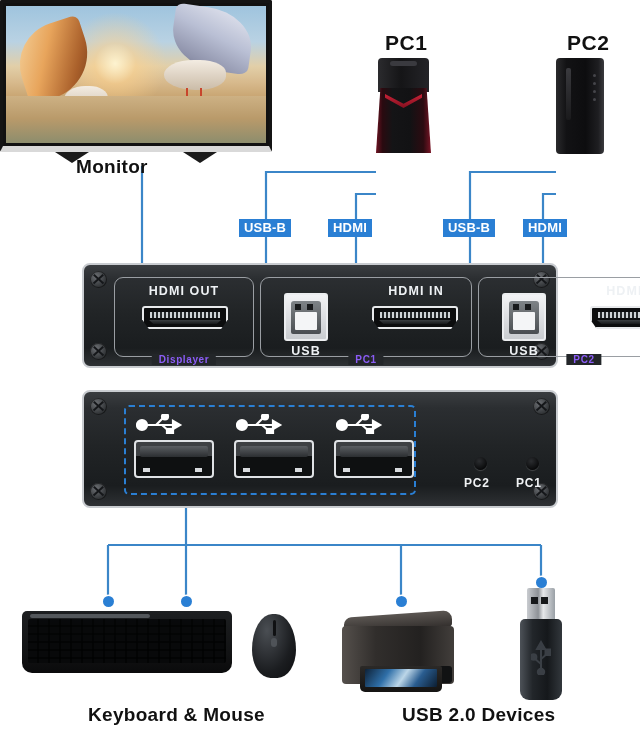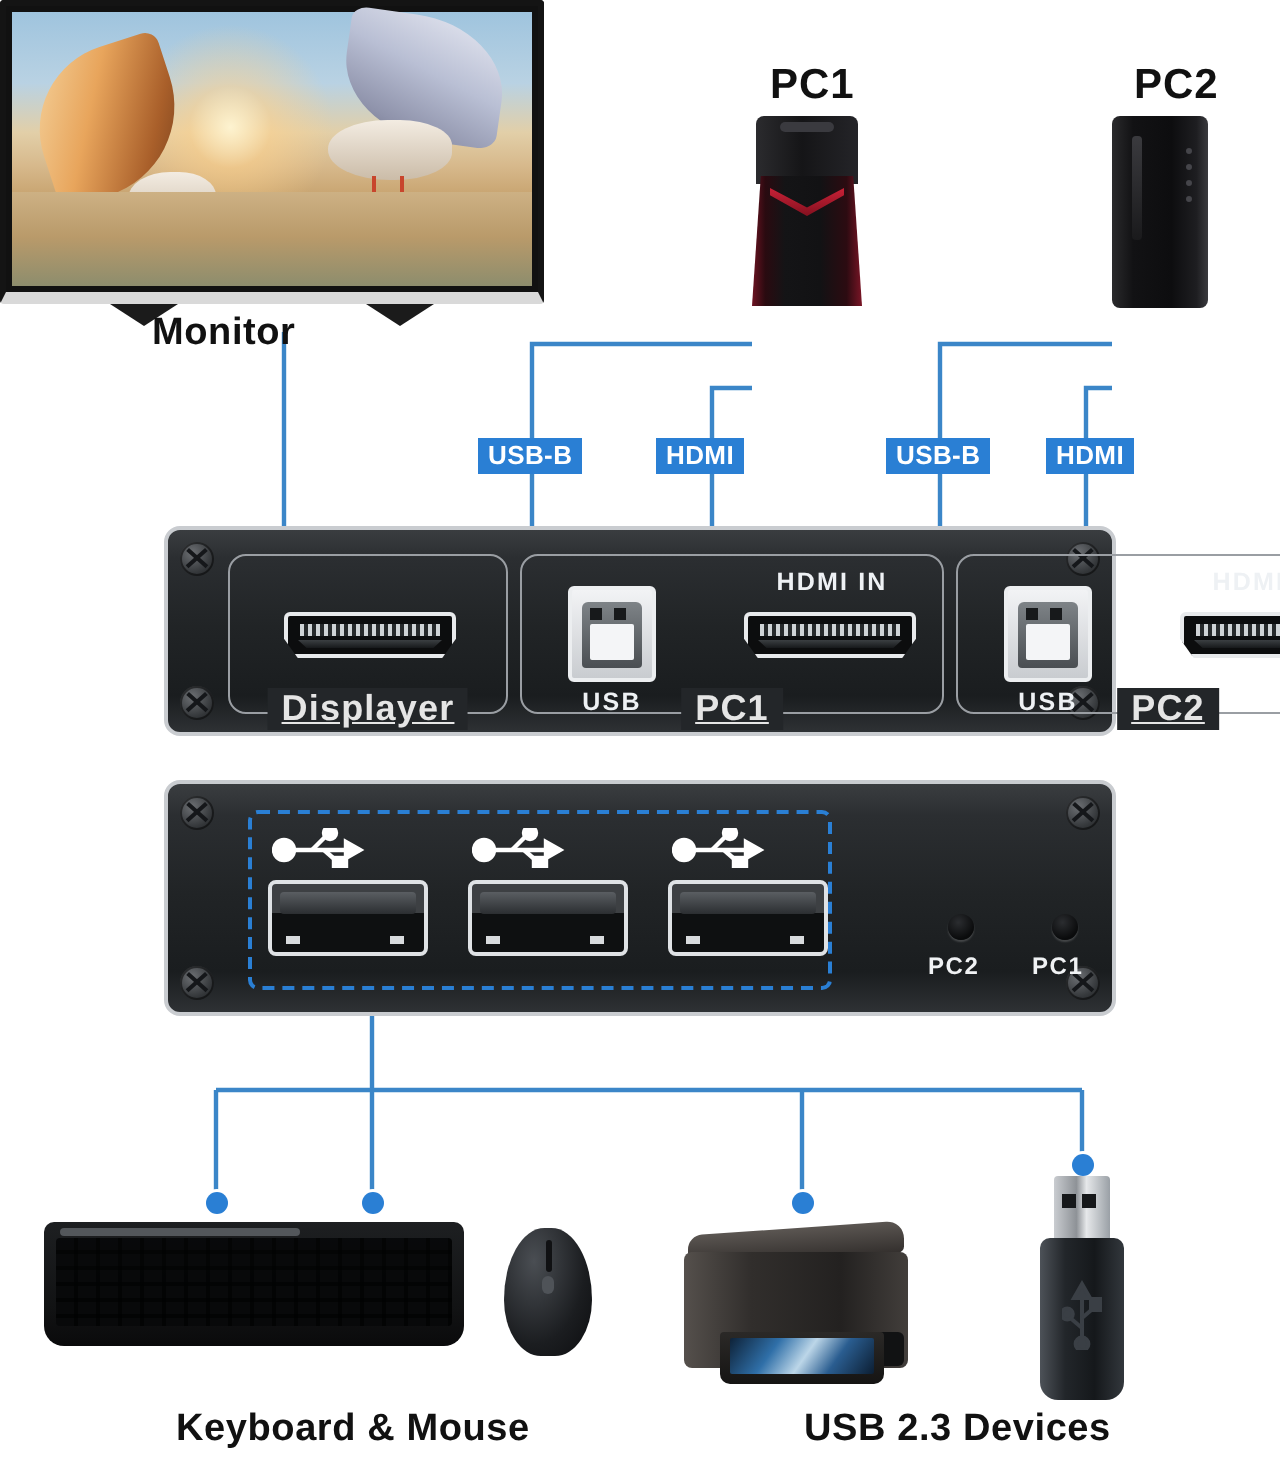--- a/index.html
+++ b/index.html
@@ -145,23 +145,22 @@
   .screw::after  { width:13px; height:2.4px; margin-left:-6.5px; margin-top:-1.2px; transform:rotate(-42deg); }
 
   
   .grp {
     position:absolute; top:12px; height:80px;
     border:1px solid #9a9ea3; border-radius:9px;
   }
   .grp-name {
     position:absolute; bottom:-9px; left:50%; transform:translateX(-50%);
     background:#232629; padding:0 7px;
-    color:#e5e5e5; font-weight:bold; font-size:18px; letter-spacing:.6px;
+    color:#8b5cf6; font-weight:bold; font-size:10px; letter-spacing:.6px;
     white-space:nowrap;
-    text-decoration:underline;
   }
   .port-label {
     position:absolute; color:#eef1f4; font-weight:bold; font-size:12.5px;
     letter-spacing:1.1px; white-space:nowrap; text-align:center;
   }
 
   
   .hdmi {
     position:absolute; width:86px; height:23px;
     background:#0c0d0e;
@@ -393,20 +392,21 @@
   <div class="tag" style="left:443px; top:219px;">USB-B</div>
   <div class="tag" style="left:523px; top:219px;">HDMI</div>
 
   <div class="panel" id="panel-back">
     <div class="screw" style="left:6px; top:6px;"></div>
     <div class="screw" style="right:6px; top:6px;"></div>
     <div class="screw" style="left:6px; bottom:6px;"></div>
     <div class="screw" style="right:6px; bottom:6px;"></div>
 
     <div class="grp" style="left:30px; width:140px;">
+      <div class="port-label" style="left:0; right:0; top:6px;">HDMI OUT</div>
       <div class="hdmi" style="left:27px; top:28px;">
         <div class="pins"></div>
           <div class="lip"></div>
       </div>
       <div class="grp-name">Displayer</div>
     </div>
 
     <div class="grp" style="left:176px; width:212px;">
       <div class="usbb" style="left:23px; top:15px;">
           <div class="inner"></div>
@@ -520,15 +520,15 @@
           <path d="M10,3 l-4,7 l8,0 z"></path>
           <path d="M10,20 L17,14" fill="none"></path>
           <rect x="14.5" y="10.5" width="5.5" height="5.5"></rect>
           <path d="M10,25 L3,19" fill="none"></path>
           <circle cx="2.6" cy="18" r="2.8"></circle>
         </g>
       </svg>
     </div>
   </div>
 
-  <div class="cap dev" style="left:402px; top:704px;">USB 2.3 Devices</div>
+  <div class="cap dev" style="left:402px; top:704px;">USB 2.0 Devices</div>
 
 </div>
 
 </body></html>

